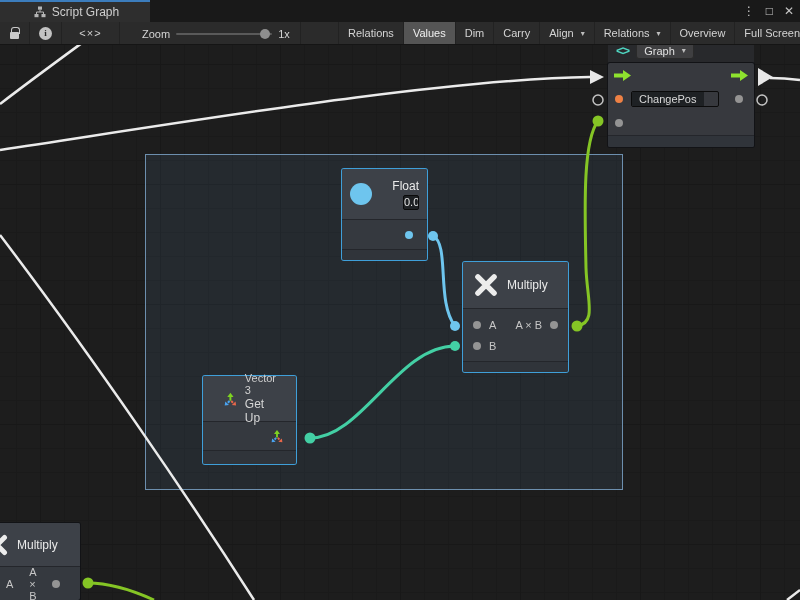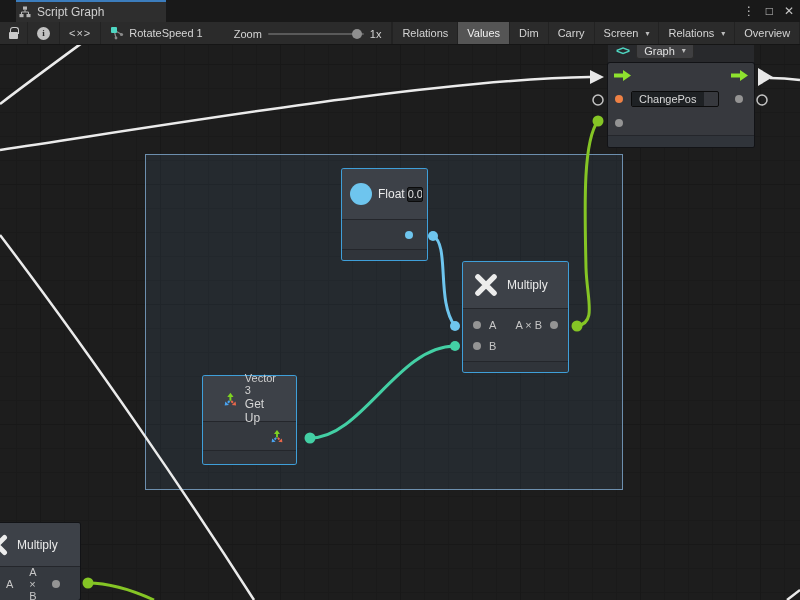--- a/index.html
+++ b/index.html
@@ -1,23 +1,23 @@
 <!DOCTYPE html>
 <html><head>
 <meta charset="utf-8">
 <style>
   html,body{margin:0;padding:0;width:800px;height:600px;overflow:hidden;background:#1d1d1d;
     font-family:"Liberation Sans",sans-serif;-webkit-font-smoothing:antialiased;}
   *{box-sizing:border-box;}
 
   
   .tabbar{position:absolute;left:0;top:0;width:800px;height:22px;background:#191919;z-index:40;}
-  .tab{position:absolute;left:16px;top:0;width:150px;height:22px;background:#2e2e2e;
+  .tab{position:absolute;left:0;top:0;width:150px;height:22px;background:#2e2e2e;
     border-top:2px solid #3c7dbd;display:flex;align-items:center;gap:6px;padding-left:3px;
-    color:#cfcfcf;font-size:12px;}
+    color:#cfcfcf;font-size:12px;justify-content:center;}
   .winctl{position:absolute;right:6px;top:0;height:22px;display:flex;align-items:center;gap:11px;
     color:#c6c6c6;font-size:12px;}
   .winctl span{cursor:default;line-height:1;}
 
   
   .toolbar{position:absolute;left:0;top:22px;width:800px;height:23px;background:#2b2b2b;
     border-bottom:1px solid #151515;display:flex;align-items:stretch;z-index:40;
     color:#d4d4d4;font-size:11px;overflow:hidden;white-space:nowrap;}
   .tbtn{display:flex;align-items:center;justify-content:center;gap:5px;padding:0 9px;
     border-right:1px solid #222;height:100%;}
@@ -159,21 +159,21 @@
   </div>
   <div class="prow" style="height:24px;padding:0 6px;">
     <span class="dot" style="margin-left:1px;"></span>
   </div>
   <div class="nfoot" style="height:12px;"></div>
 </div>
 
 <div class="node selected" style="left:342px;top:169px;width:85px;">
   <div class="nhead" style="height:51px;padding:0 8px;gap:6px;">
     <span style="width:22px;height:22px;border-radius:50%;background:#6ec5ee;flex:0 0 auto;"></span>
-    <span style="display:flex;flex-direction:row;gap:2px;flex:1;">
+    <span style="display:flex;flex-direction:column;align-items:flex-end;gap:2px;flex:1;">
       <span class="ntitle">Float</span>
       <input class="field floatfield" value="0.01" style="">
     </span>
   </div>
   <div class="prow" style="height:29px;">
     <span class="grow"></span>
     <span class="dot blue" style="margin-right:4px;"></span>
   </div>
   <div class="nfoot" style="height:11px;"></div>
 </div>
@@ -257,43 +257,34 @@
 <div class="toolbar">
   <span class="tbtn" style="width:30px;">
     <span class="lockicon"></span>
   </span>
   <span class="tbtn" style="width:32px;">
     <span class="infoicon">i</span>
   </span>
   <span class="tbtn" style="width:58px;">
     <span class="codeview">&lt;×&gt;</span>
   </span>
-  <span class="tbtn noborder">
-    <svg width="14" height="14" viewBox="0 0 14 14">
-      <path d="M4 4 L11 8 M4 4 L6 12" stroke="#8a8a8a" stroke-width="1.2" fill="none"></path>
-      <rect x="1" y="1" width="6" height="6" rx="1" fill="#4fd6c2"></rect>
-      <circle cx="11.5" cy="8.5" r="1.6" fill="#8a8a8a"></circle>
-      <circle cx="6" cy="12" r="1.4" fill="#8a8a8a"></circle>
-    </svg>
-    <span>RotateSpeed 1</span>
-  </span>
   <span class="slider" style="margin-left:12px;">
     <span>Zoom</span>
     <span class="track">
       <span class="handle"></span>
     </span>
     <span>1x</span>
   </span>
   <span class="spacer"></span>
   <span class="tbtn">Relations</span>
   <span class="tbtn active">Values</span>
   <span class="tbtn">Dim</span>
   <span class="tbtn">Carry</span>
   <span class="tbtn">
-    <span>Screen</span>
+    <span>Align</span>
     <span class="caret">▾</span>
   </span>
   <span class="tbtn">
     <span>Relations</span>
     <span class="caret">▾</span>
   </span>
   <span class="tbtn">Overview</span>
   <span class="tbtn noborder" style="padding-right:0;">Full Screen</span>
 </div>
 

